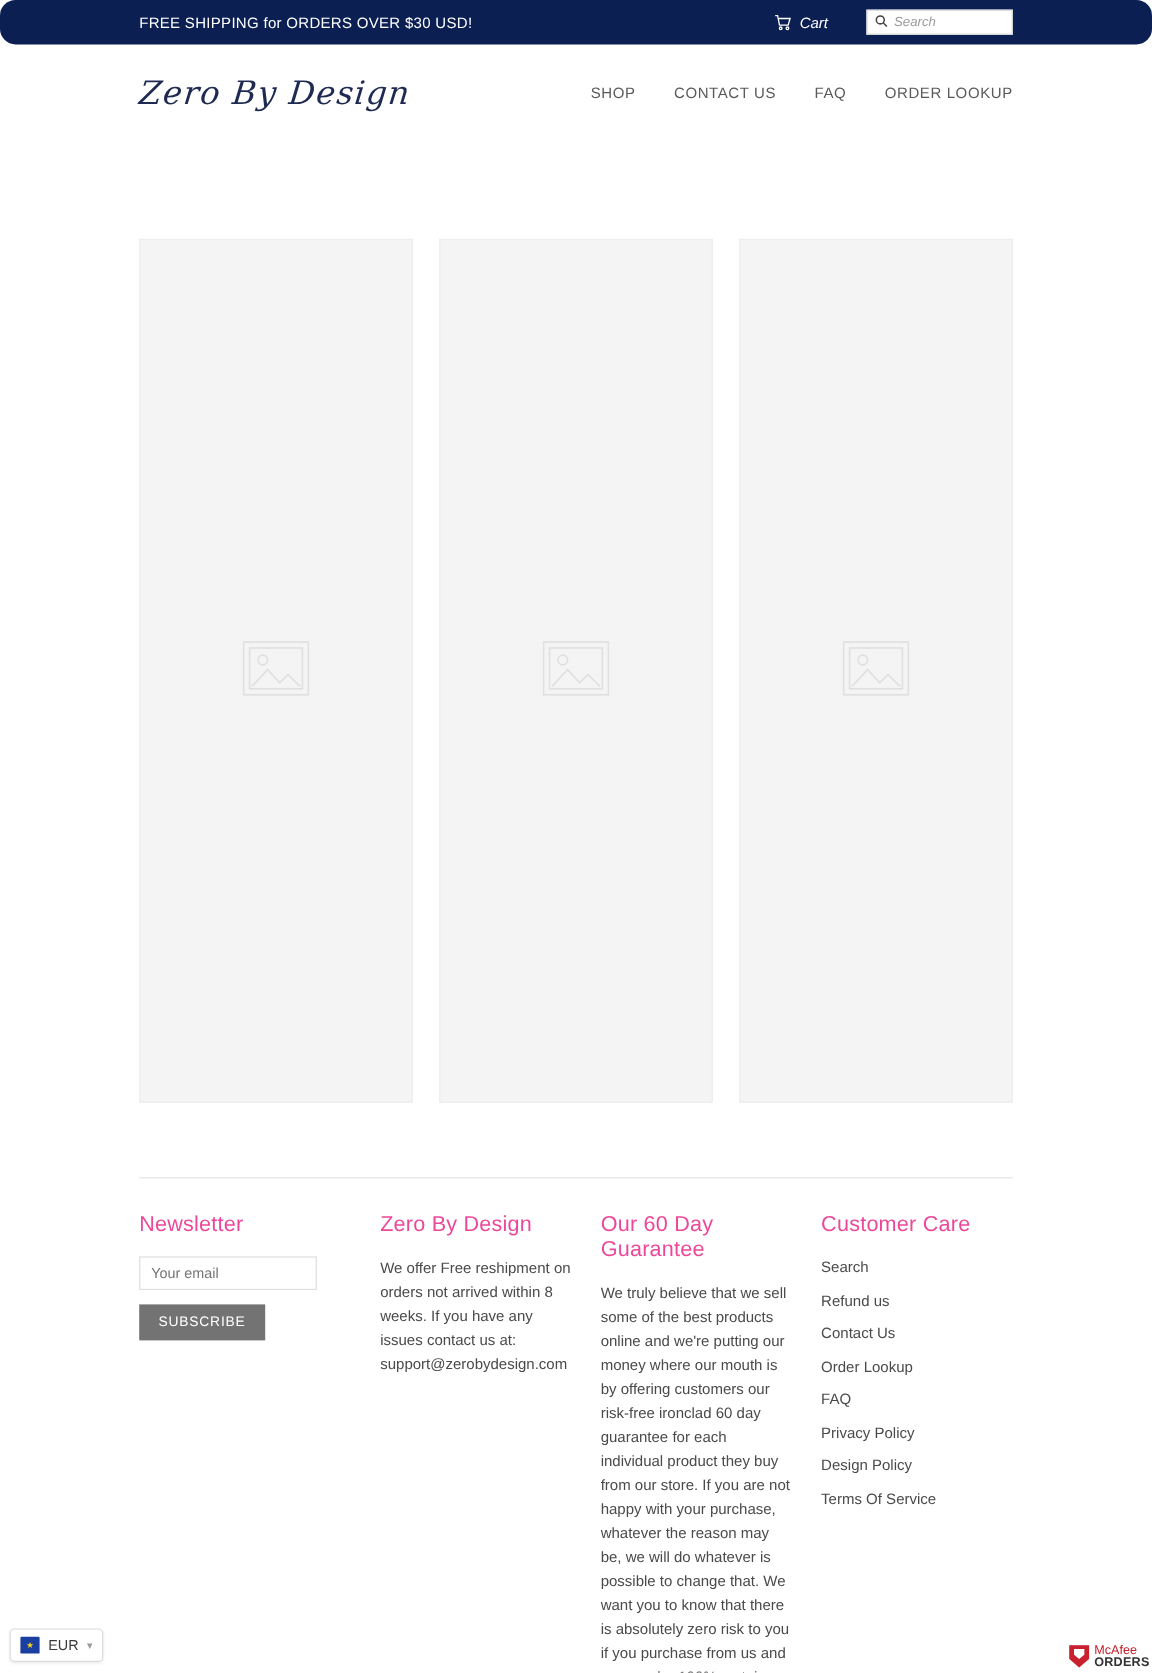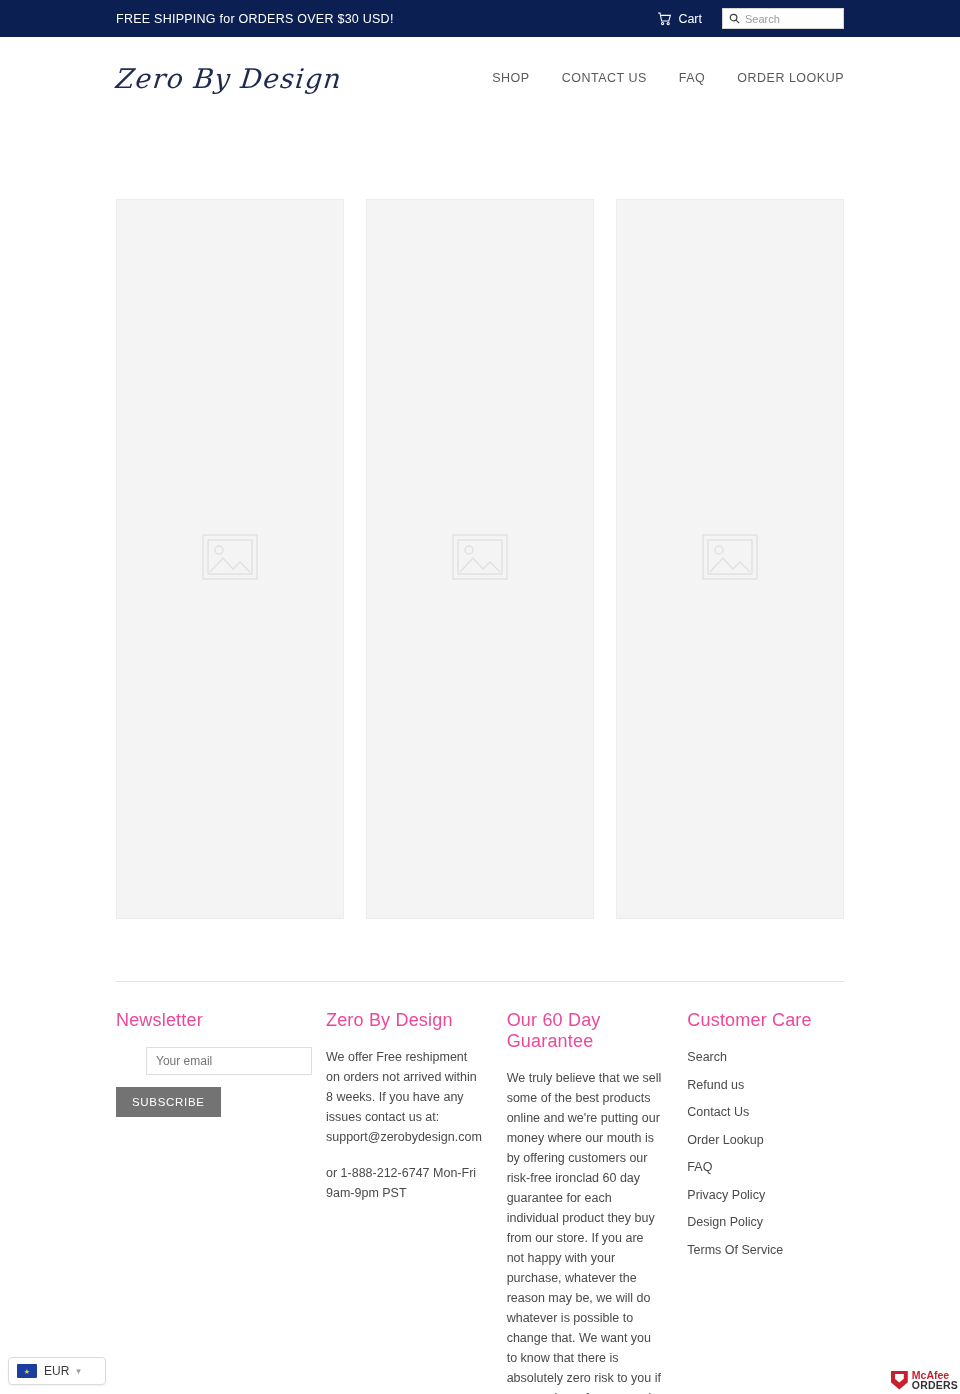--- a/index.html
+++ b/index.html
@@ -14,31 +14,33 @@
   }
 
   
   .announce {
     height: 37px;
     background: #0b1f52;
     display: flex;
     align-items: center;
     padding: 0 116px;
     position: relative;
+    border-radius: 13px;
   }
   .announce-text {
     color: #ffffff;
     font-size: 12.5px;
     letter-spacing: .02em;
     white-space: nowrap;
   }
   .announce-right {
     margin-left: auto;
     display: flex;
-    gap: 20px;
+    gap: 32px;
+    font-style: italic;
   }
   .cart-link {
     display: flex; align-items: center; gap: 6px;
     color: #ffffff; font-size: 12.5px; text-decoration: none;
     cursor: pointer;
   }
   .cart-link svg { display: block; }
   .search-box {
     width: 122px; height: 21px;
     background: #ffffff;
@@ -119,28 +121,27 @@
     color: #ec4899;
     letter-spacing: .01em;
   }
   .col p {
     margin: 0 0 16px 0;
     font-size: 12.5px;
     line-height: 20px;
     color: #4a4a4a;
   }
   .email-input {
-    width: 166px; height: 28px;
+    width: 148px; height: 28px;
     border: 1px solid #dedede;
     background: #fff;
     font-size: 12px; color: #a8a8a8;
     padding: 0 9px;
     font-family: "Liberation Sans", sans-serif;
     display: block;
-    margin-left: 30px;
   }
   .subscribe {
     margin-top: 12px;
     background: #737373;
     color: #ffffff;
     border: none;
     font-size: 11.5px;
     letter-spacing: .06em;
     padding: 9px 16px;
     cursor: pointer;
@@ -150,21 +151,21 @@
   .care-list li { margin-bottom: 9.5px; }
   .care-list a {
     font-size: 12.5px; color: #4a4a4a;
     text-decoration: none; cursor: pointer;
   }
 
   
   .currency {
     position: absolute;
     left: 8px; bottom: 9px;
-    width: 98px; height: 28px;
+    width: 78px; height: 28px;
     background: #ffffff;
     border: 1px solid #dcdcdc;
     border-radius: 4px;
     display: flex; align-items: center;
     gap: 7px; padding: 0 8px;
     cursor: pointer;
     box-shadow: 0 1px 2px rgba(0,0,0,.06);
   }
   .flag-eu {
     width: 20px; height: 14px; background: #1b3fa0;
@@ -190,21 +191,21 @@
     clip-path: polygon(0 0, 100% 0, 100% 62%, 50% 100%, 0 62%);
     position: relative;
   }
   .mcafee-shield::after {
     content: ""; position: absolute;
     left: 4px; top: 3.5px; width: 9px; height: 8.5px;
     background: #ffffff;
     clip-path: polygon(0 0, 100% 0, 100% 55%, 50% 100%, 0 55%);
   }
   .mcafee-txt { line-height: 10px; }
-  .mcafee-txt .m1 { font-size: 10.5px; font-weight: bold; color: #c8202e; display: block; }
+  .mcafee-txt .m1 { font-size: 10.5px; font-weight: normal; color: #c8202e; display: block; }
   .mcafee-txt .m2 { font-size: 10.5px; font-weight: bold; color: #333; display: block; letter-spacing: .02em; }
 </style>
 </head>
 <body>
 
 <div class="announce">
   <div class="announce-text">FREE SHIPPING for ORDERS OVER $30 USD!</div>
   <div class="announce-right">
     <a class="cart-link">
       <span>
@@ -275,21 +276,20 @@
 
   <div class="col col-news">
     <h3>Newsletter</h3>
     <input class="email-input" type="text" placeholder="Your email" style="">
     <button class="subscribe">SUBSCRIBE</button>
   </div>
 
   <div class="col col-about">
     <h3>Zero By Design</h3>
     <p>We offer Free reshipment on orders not arrived within 8 weeks. If you have any issues contact us at: support@zerobydesign.com</p>
-    <p>or  1-888-212-6747 Mon-Fri 9am-9pm PST</p>
   </div>
 
   <div class="col col-guar">
     <h3>Our 60 Day Guarantee</h3>
     <p>We truly believe that we sell some of the best products online and we're putting our money where our mouth is by offering customers our risk-free ironclad 60 day guarantee for each individual product they buy from our store. If you are not happy with your purchase, whatever the reason may be, we will do whatever is possible to change that. We want you to know that there is absolutely zero risk to you if you purchase from us and you can be 100% certain that we will do right by you.</p>
   </div>
 
   <div class="col col-care">
     <h3>Customer Care</h3>
     <ul class="care-list">

